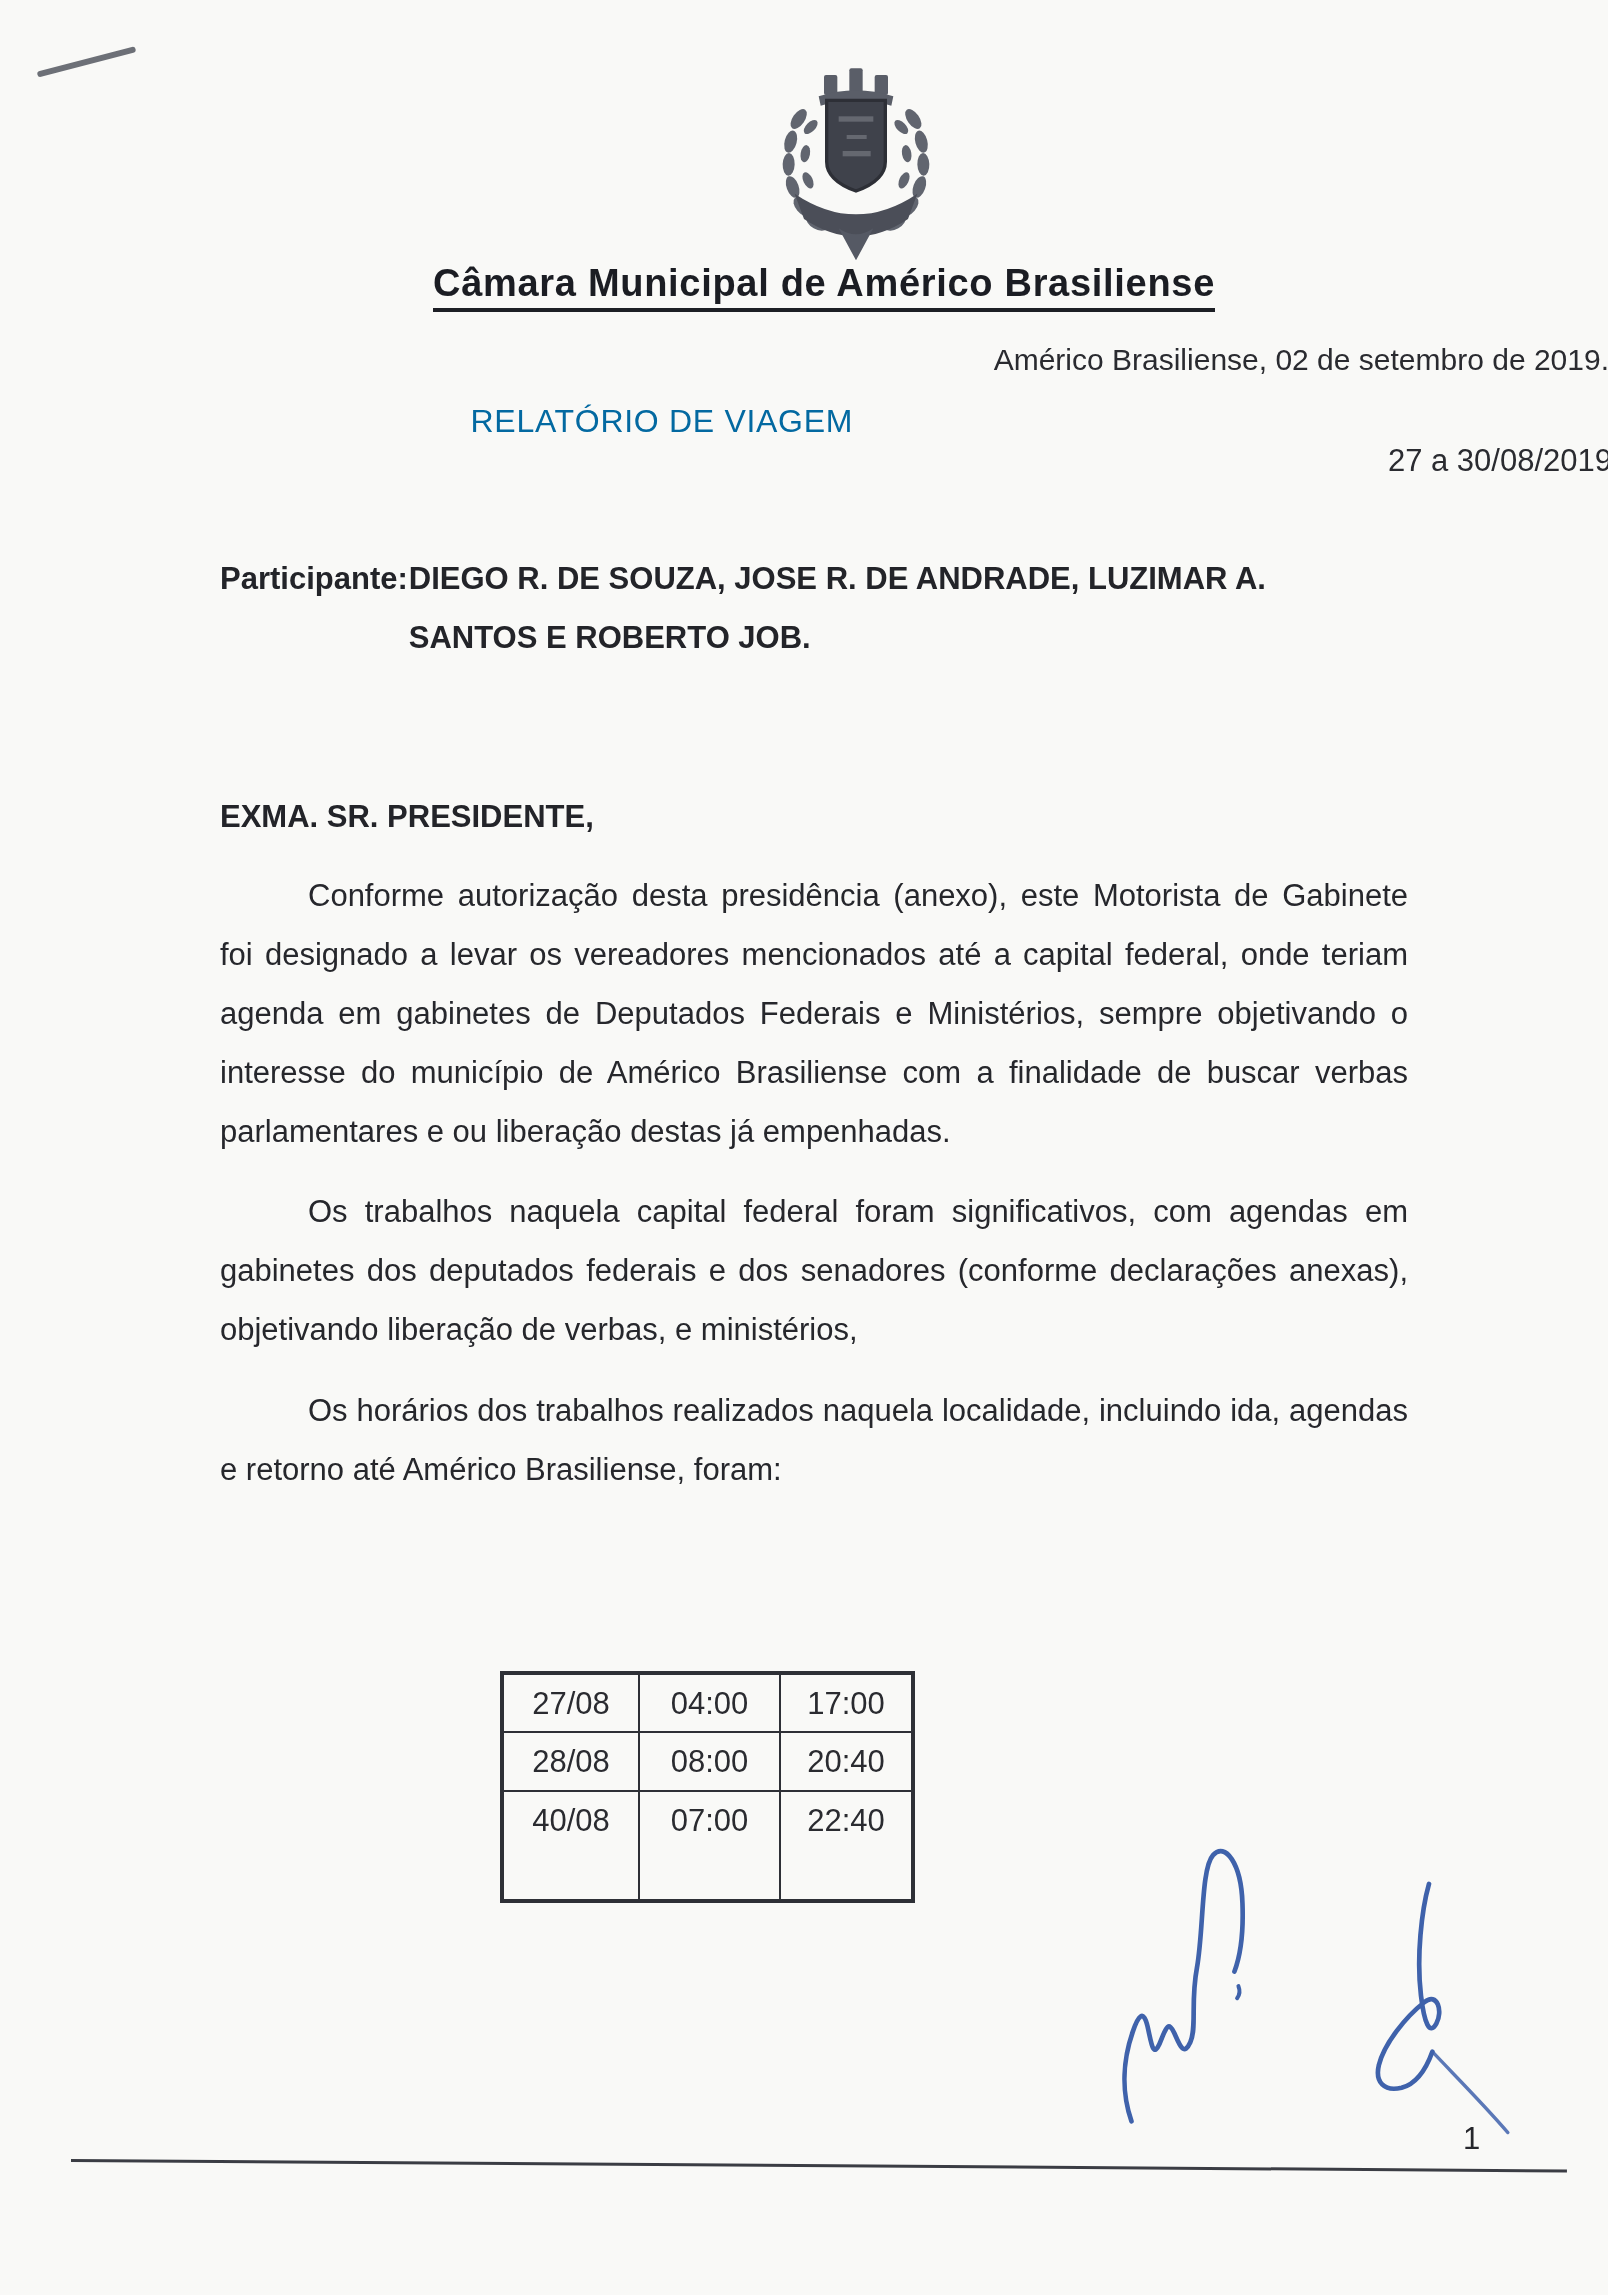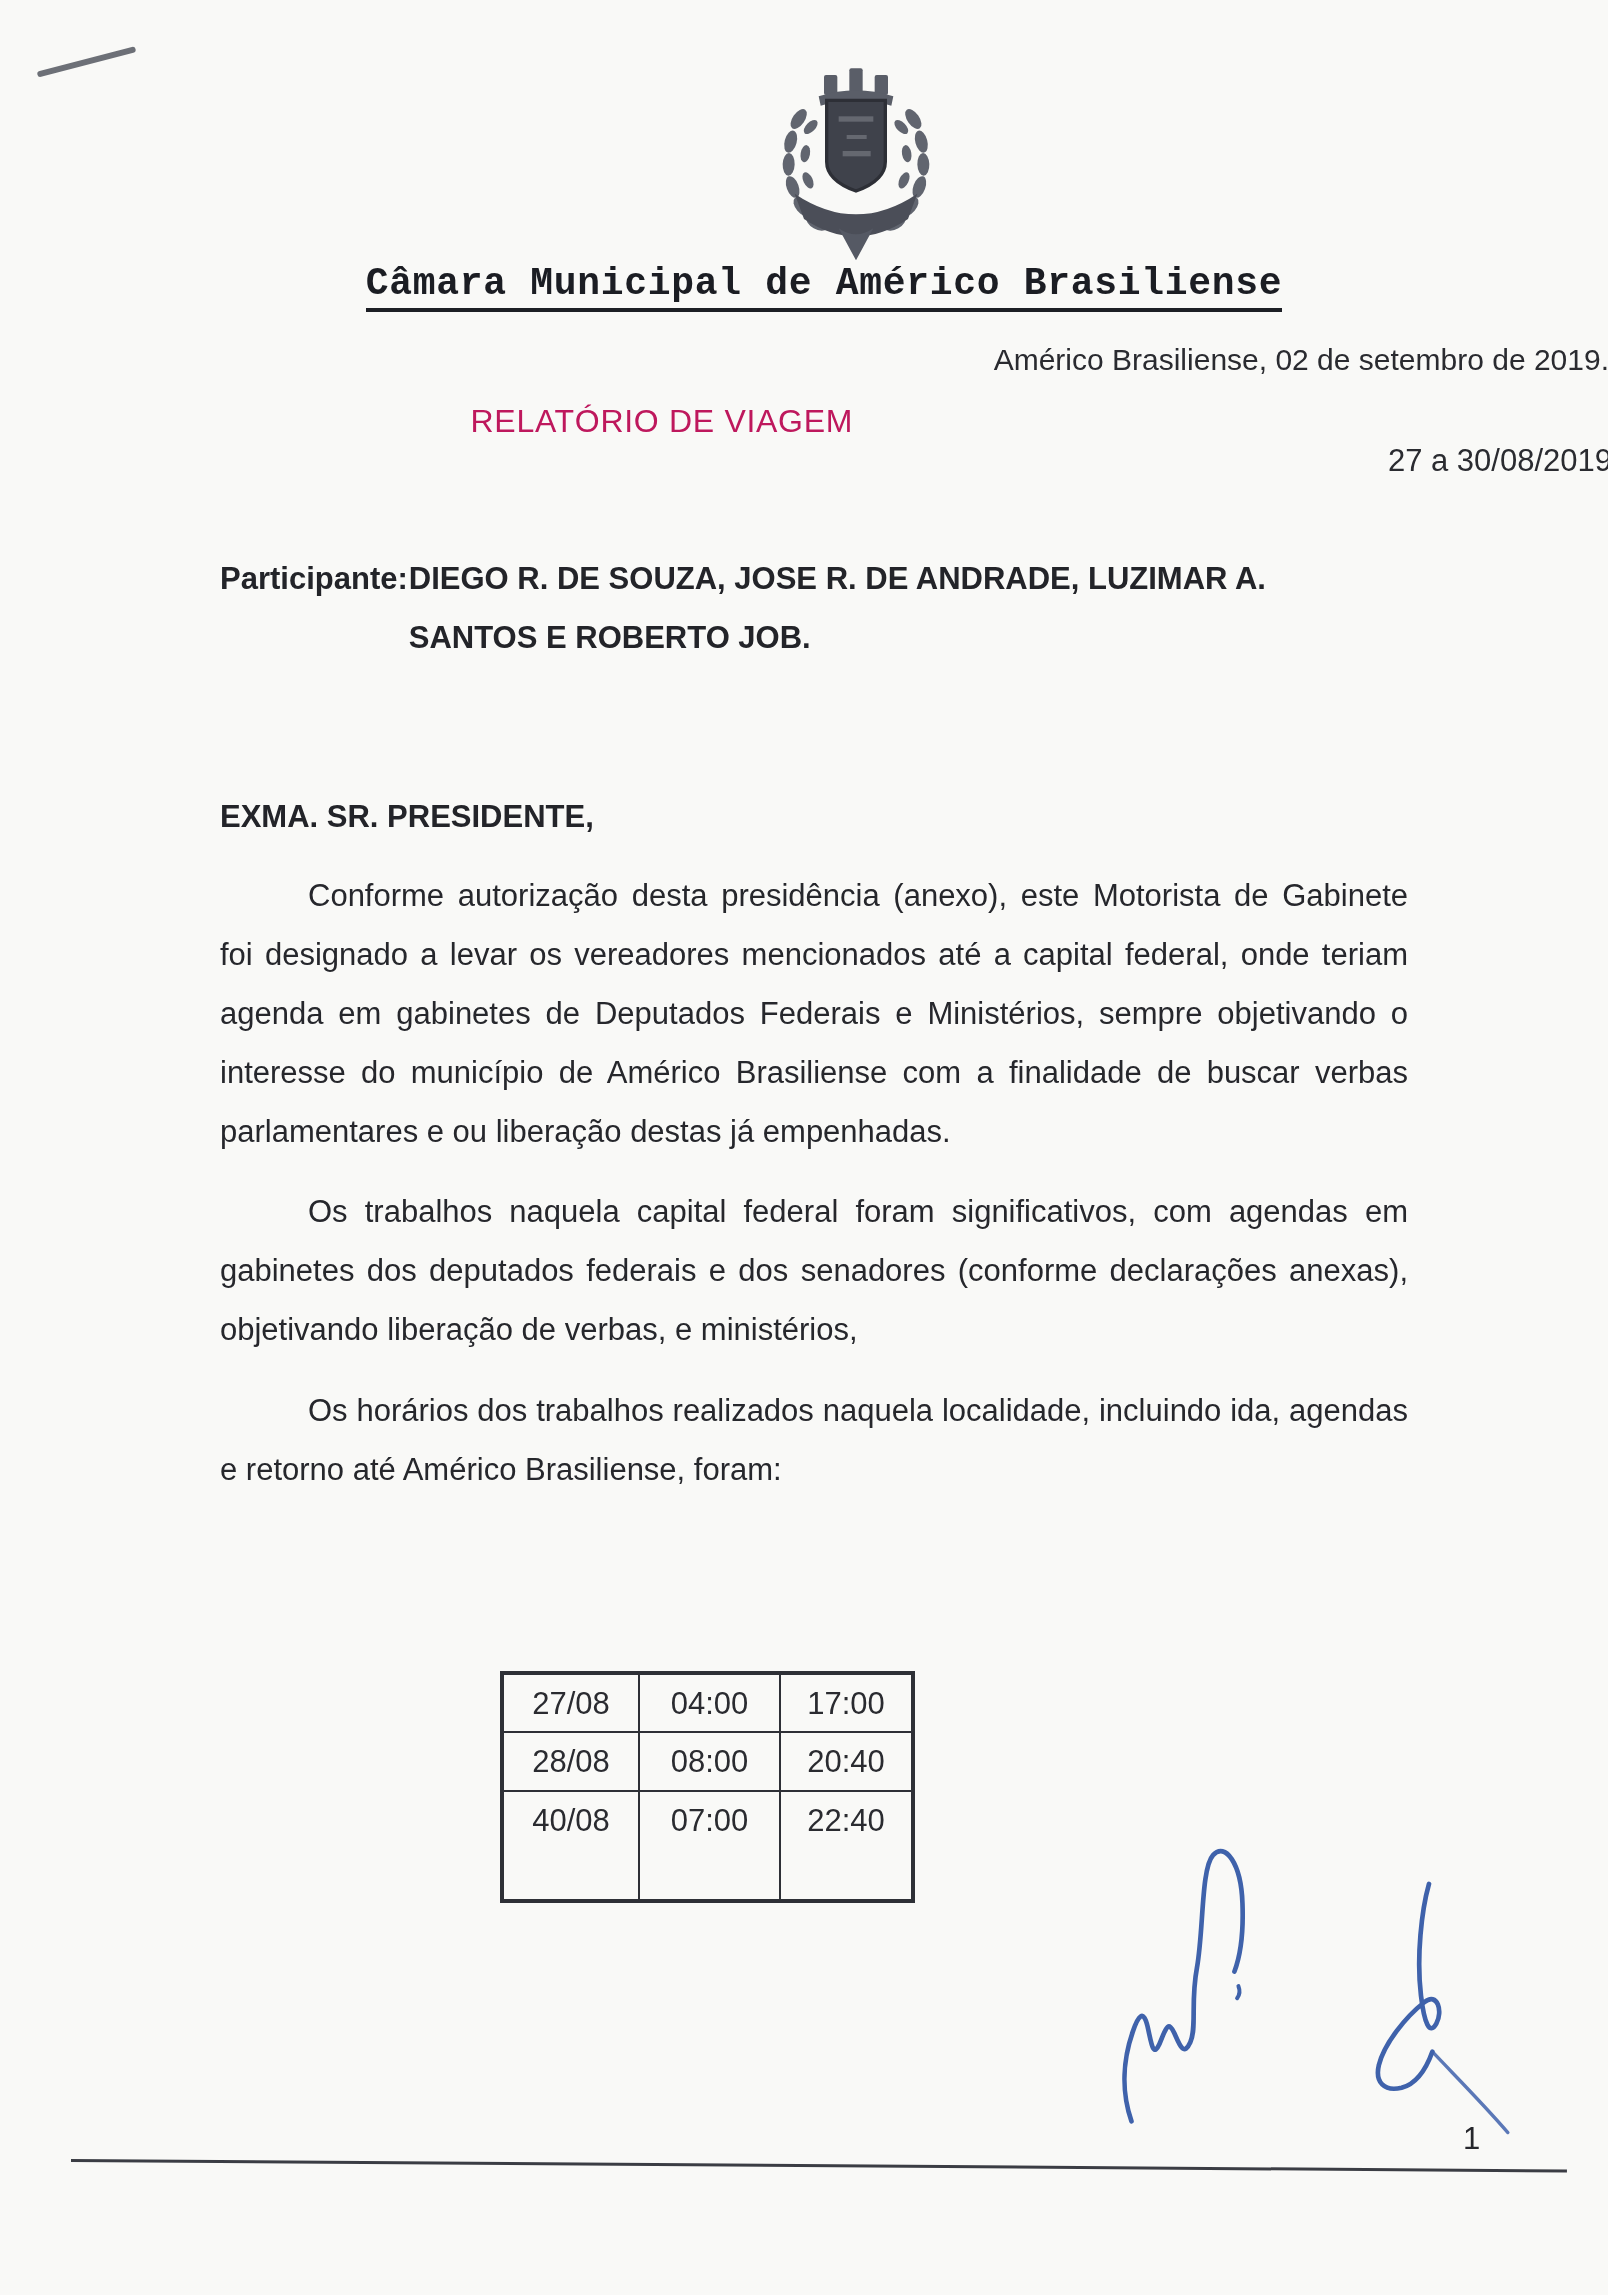--- a/index.html
+++ b/index.html
@@ -9,31 +9,31 @@
     background:#f9f9f7;
     font-family:"Liberation Sans", sans-serif;
     color:#26272c;
     overflow:hidden;
   }
   .abs{position:absolute;}
   
   .org-title{
     top:262px;left:0;width:1609px;
     text-align:center;padding-left:39px;box-sizing:border-box;
-    font-family:Liberation Mono, monospace;
+    font-family:Liberation Sans, sans-serif;
     font-weight:bold;font-size:38px;color:#1b1d23;letter-spacing:0.7px;
   }
   .org-title .u{border-bottom:4px solid #1d1f25;padding-bottom:2.7px;display:inline-block;}
   .date-line{
     top:343px;left:0;width:1609px;text-align:right;padding-left:75px;box-sizing:border-box;
     font-size:30px;color:#2a2b30;
   }
   .doc-title{
     top:403px;left:0;width:1313px;text-align:center;padding-left:10.7px;box-sizing:border-box;
-    font-size:32px;color:#be185d;letter-spacing:0.7px;
+    font-size:32px;color:#0369a1;letter-spacing:0.7px;
   }
   .doc-period{
     top:443px;left:3px;width:1609px;text-align:right;padding-left:6.7px;box-sizing:border-box;
     font-size:31px;color:#2a2b30;
   }
   
   .participants{
     top:549px;left:220px;width:1202px;
     display:flex;gap:1px;
     font-weight:bold;font-size:31px;line-height:59px;color:#232429;

